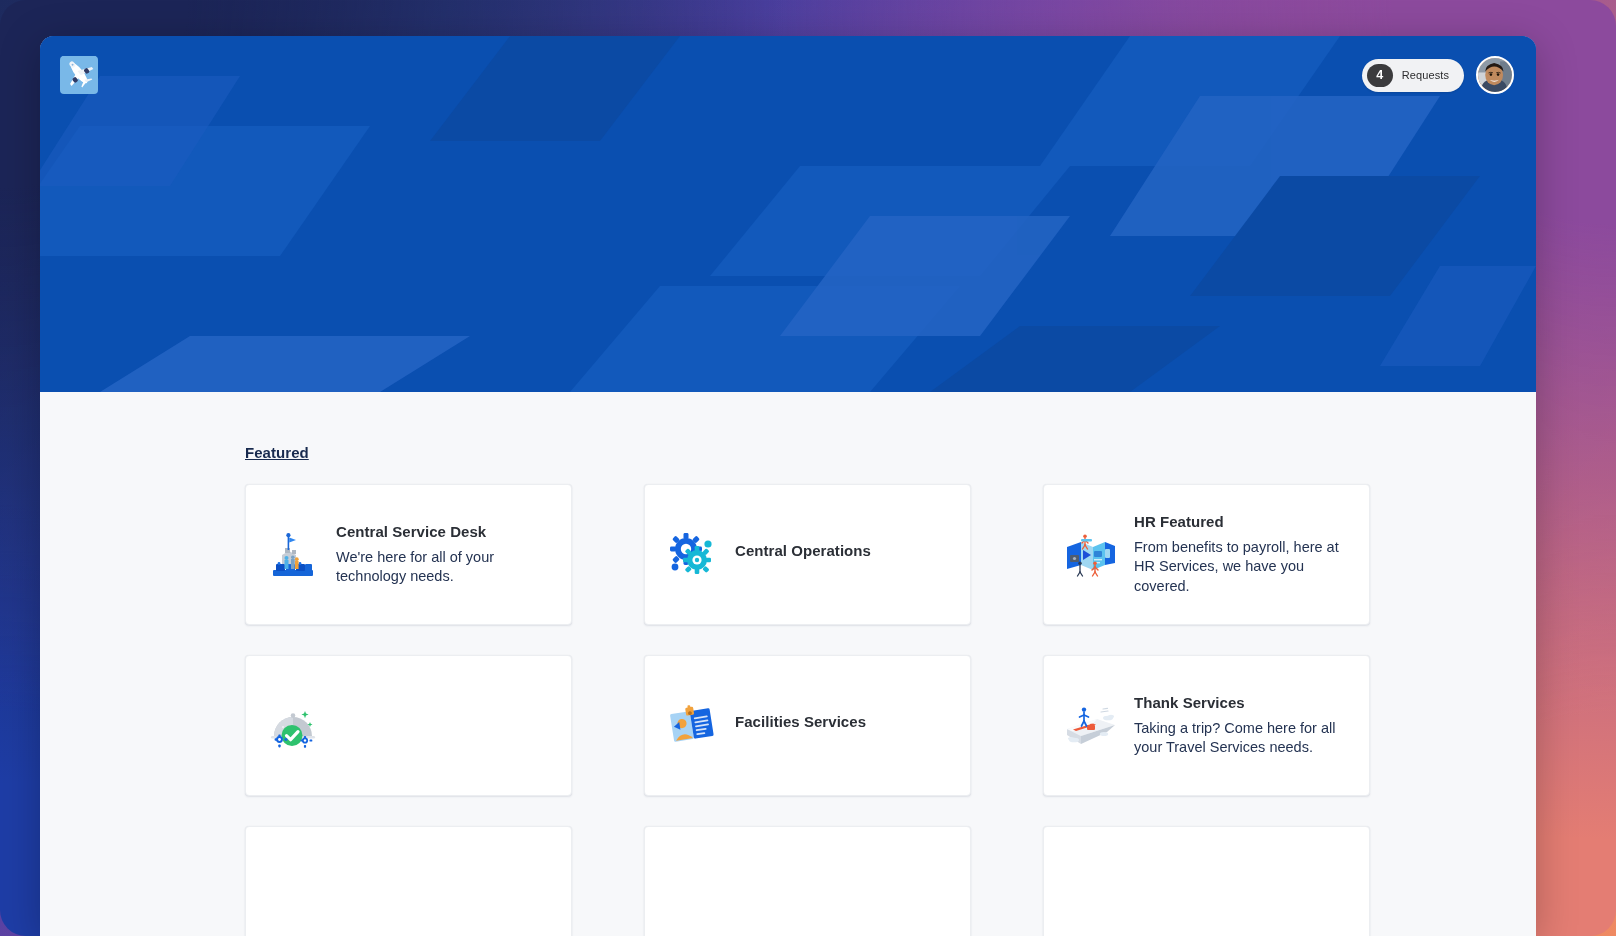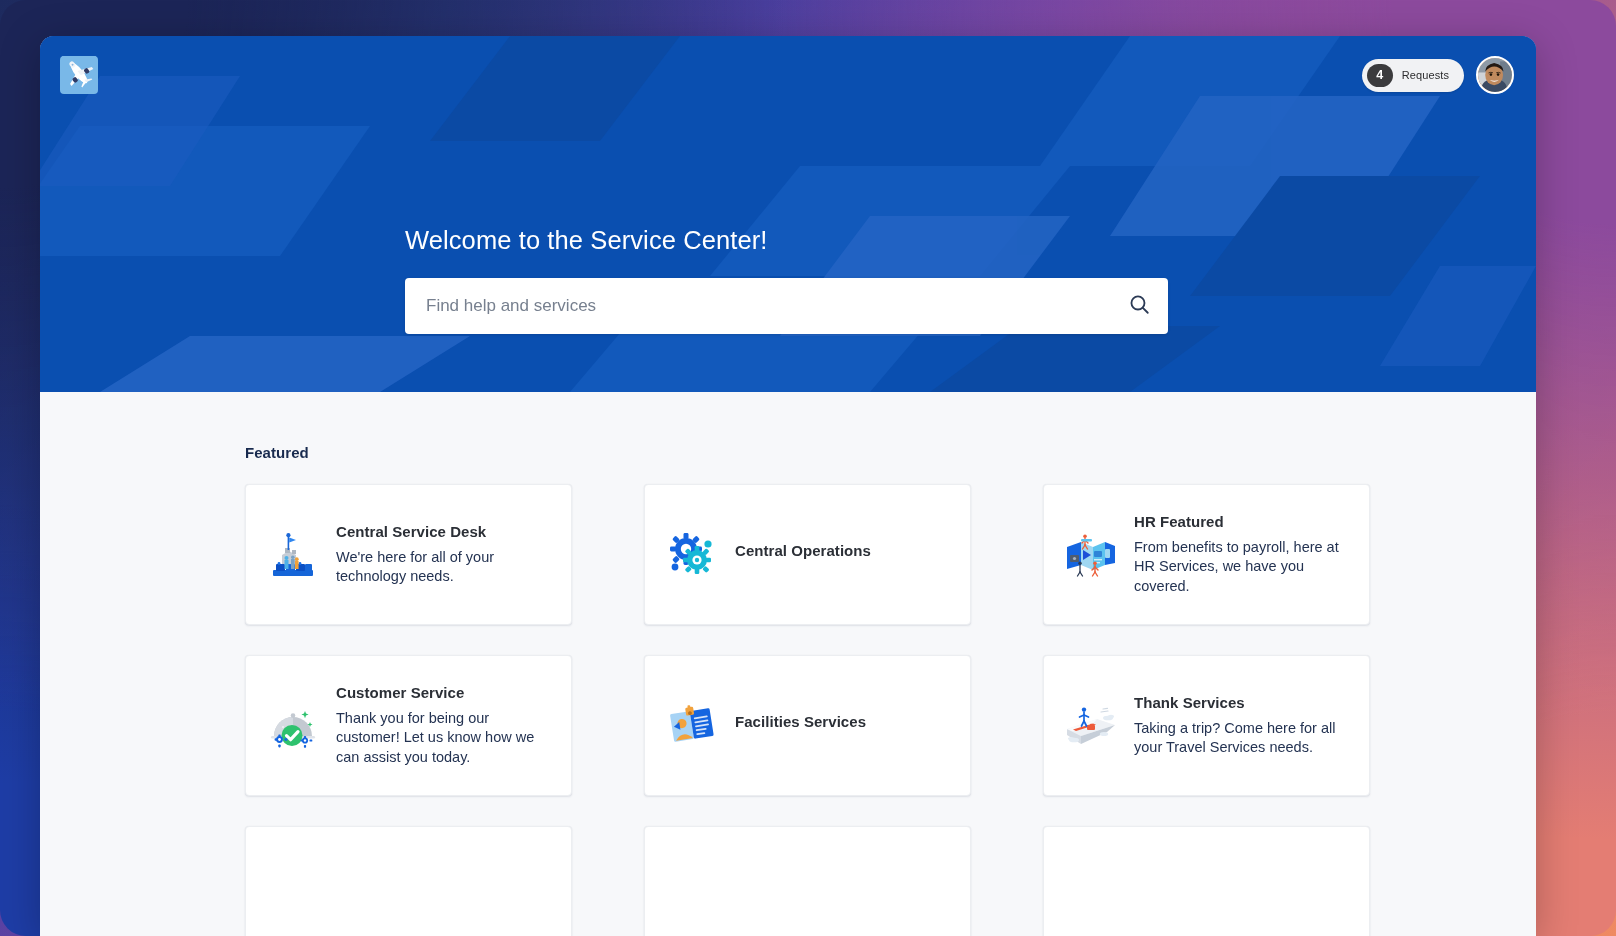--- a/index.html
+++ b/index.html
@@ -173,20 +173,21 @@
   
   #main {
     padding: 52px 0 0 205px;
   }
   #featured-heading {
     font-size: 15px;
     font-weight: 700;
     color: #182a4e;
     margin-bottom: 23px;
     letter-spacing: 0.05px;
+    text-decoration: underline;
   }
 
   #cards-grid {
     display: grid;
     grid-template-columns: repeat(3, 327px);
     column-gap: 72px;
     row-gap: 30px;
   }
   .service-card {
     background: #ffffff;
@@ -301,35 +302,20 @@
               <ellipse cx="15.2" cy="19.5" rx="1.5" ry="1.7" fill="#1d1409"></ellipse>
               <ellipse cx="23.6" cy="19.5" rx="1.5" ry="1.7" fill="#1d1409"></ellipse>
               <path d="M13.8 25.8 Q19.2 30.2 24.8 25.6 Q19.4 27.6 13.8 25.8 Z" fill="#ffffff"></path>
               <path d="M12.4 17.6 Q15.2 16.2 17.6 17.4" stroke="#3a2a1c" stroke-width="1.1" fill="none"></path>
               <path d="M21.4 17.4 Q24 16.2 26.6 17.7" stroke="#3a2a1c" stroke-width="1.1" fill="none"></path>
             </g>
           </svg>
         </div>
       </div>
 
-      <div id="hero-content">
-        <div id="welcome-title">Welcome to the Service Center!</div>
-
-        <div id="search-wrap">
-          <input id="search-input" type="text" placeholder="Find help and services" style="">
-          <button id="search-button">
-            <span>
-              <svg width="23" height="23" viewBox="0 0 24 24" fill="none" stroke="#2b3a55" stroke-width="1.9" stroke-linecap="round" xmlns="http://www.w3.org/2000/svg">
-                <circle cx="10.4" cy="10.4" r="6.8"></circle>
-                <line x1="15.5" y1="15.5" x2="20.6" y2="20.6"></line>
-              </svg>
-            </span>
-          </button>
-        </div>
-      </div>
     </div>
 
     <div id="main">
 
       <div id="featured-heading">Featured</div>
 
       <div id="cards-grid">
 
         <div class="service-card">
           <div class="card-illustration">
@@ -467,24 +453,20 @@
                 <rect x="38.9" y="47" width="2.2" height="2.8" rx="0.7"></rect>
                 <rect x="35.5" y="41.4" width="2.8" height="2.2" rx="0.7"></rect>
                 <rect x="44.5" y="41.4" width="2.8" height="2.2" rx="0.7"></rect>
               </g>
               <circle cx="40" cy="42.5" r="1.2" fill="#ffffff"></circle>
               <path d="M40 13 l1 2.6 2.6 1 -2.6 1 -1 2.6 -1 -2.6 -2.6 -1 2.6 -1 Z" fill="#2ec26e"></path>
               <path d="M45 24 l0.7 1.8 1.8 0.7 -1.8 0.7 -0.7 1.8 -0.7 -1.8 -1.8 -0.7 1.8 -0.7 Z" fill="#2ec26e"></path>
               <circle cx="18" cy="29" r="1.1" fill="#eef1f5"></circle>
             </svg>
           </div>
-          <div class="card-text">
-            <div class="card-title">Customer Service</div>
-            <div class="card-desc">Thank you for being our customer! Let us know how we can assist you today.</div>
-          </div>
         </div>
 
         <div class="service-card card-tall">
           <div class="card-illustration">
             <svg viewBox="0 0 56 56" xmlns="http://www.w3.org/2000/svg">
               <g transform="rotate(-9 28 28)">
                 <rect x="8" y="13" width="20" height="28" rx="1.5" fill="#a7d3f5"></rect>
                 <rect x="28" y="13" width="20" height="28" rx="1.5" fill="#1565e0"></rect>
                 <circle cx="18.5" cy="24" r="4.6" fill="#f2a23c"></circle>
                 <path d="M10 40 Q18.5 30 27 40 Z" fill="#f2a23c"></path>

